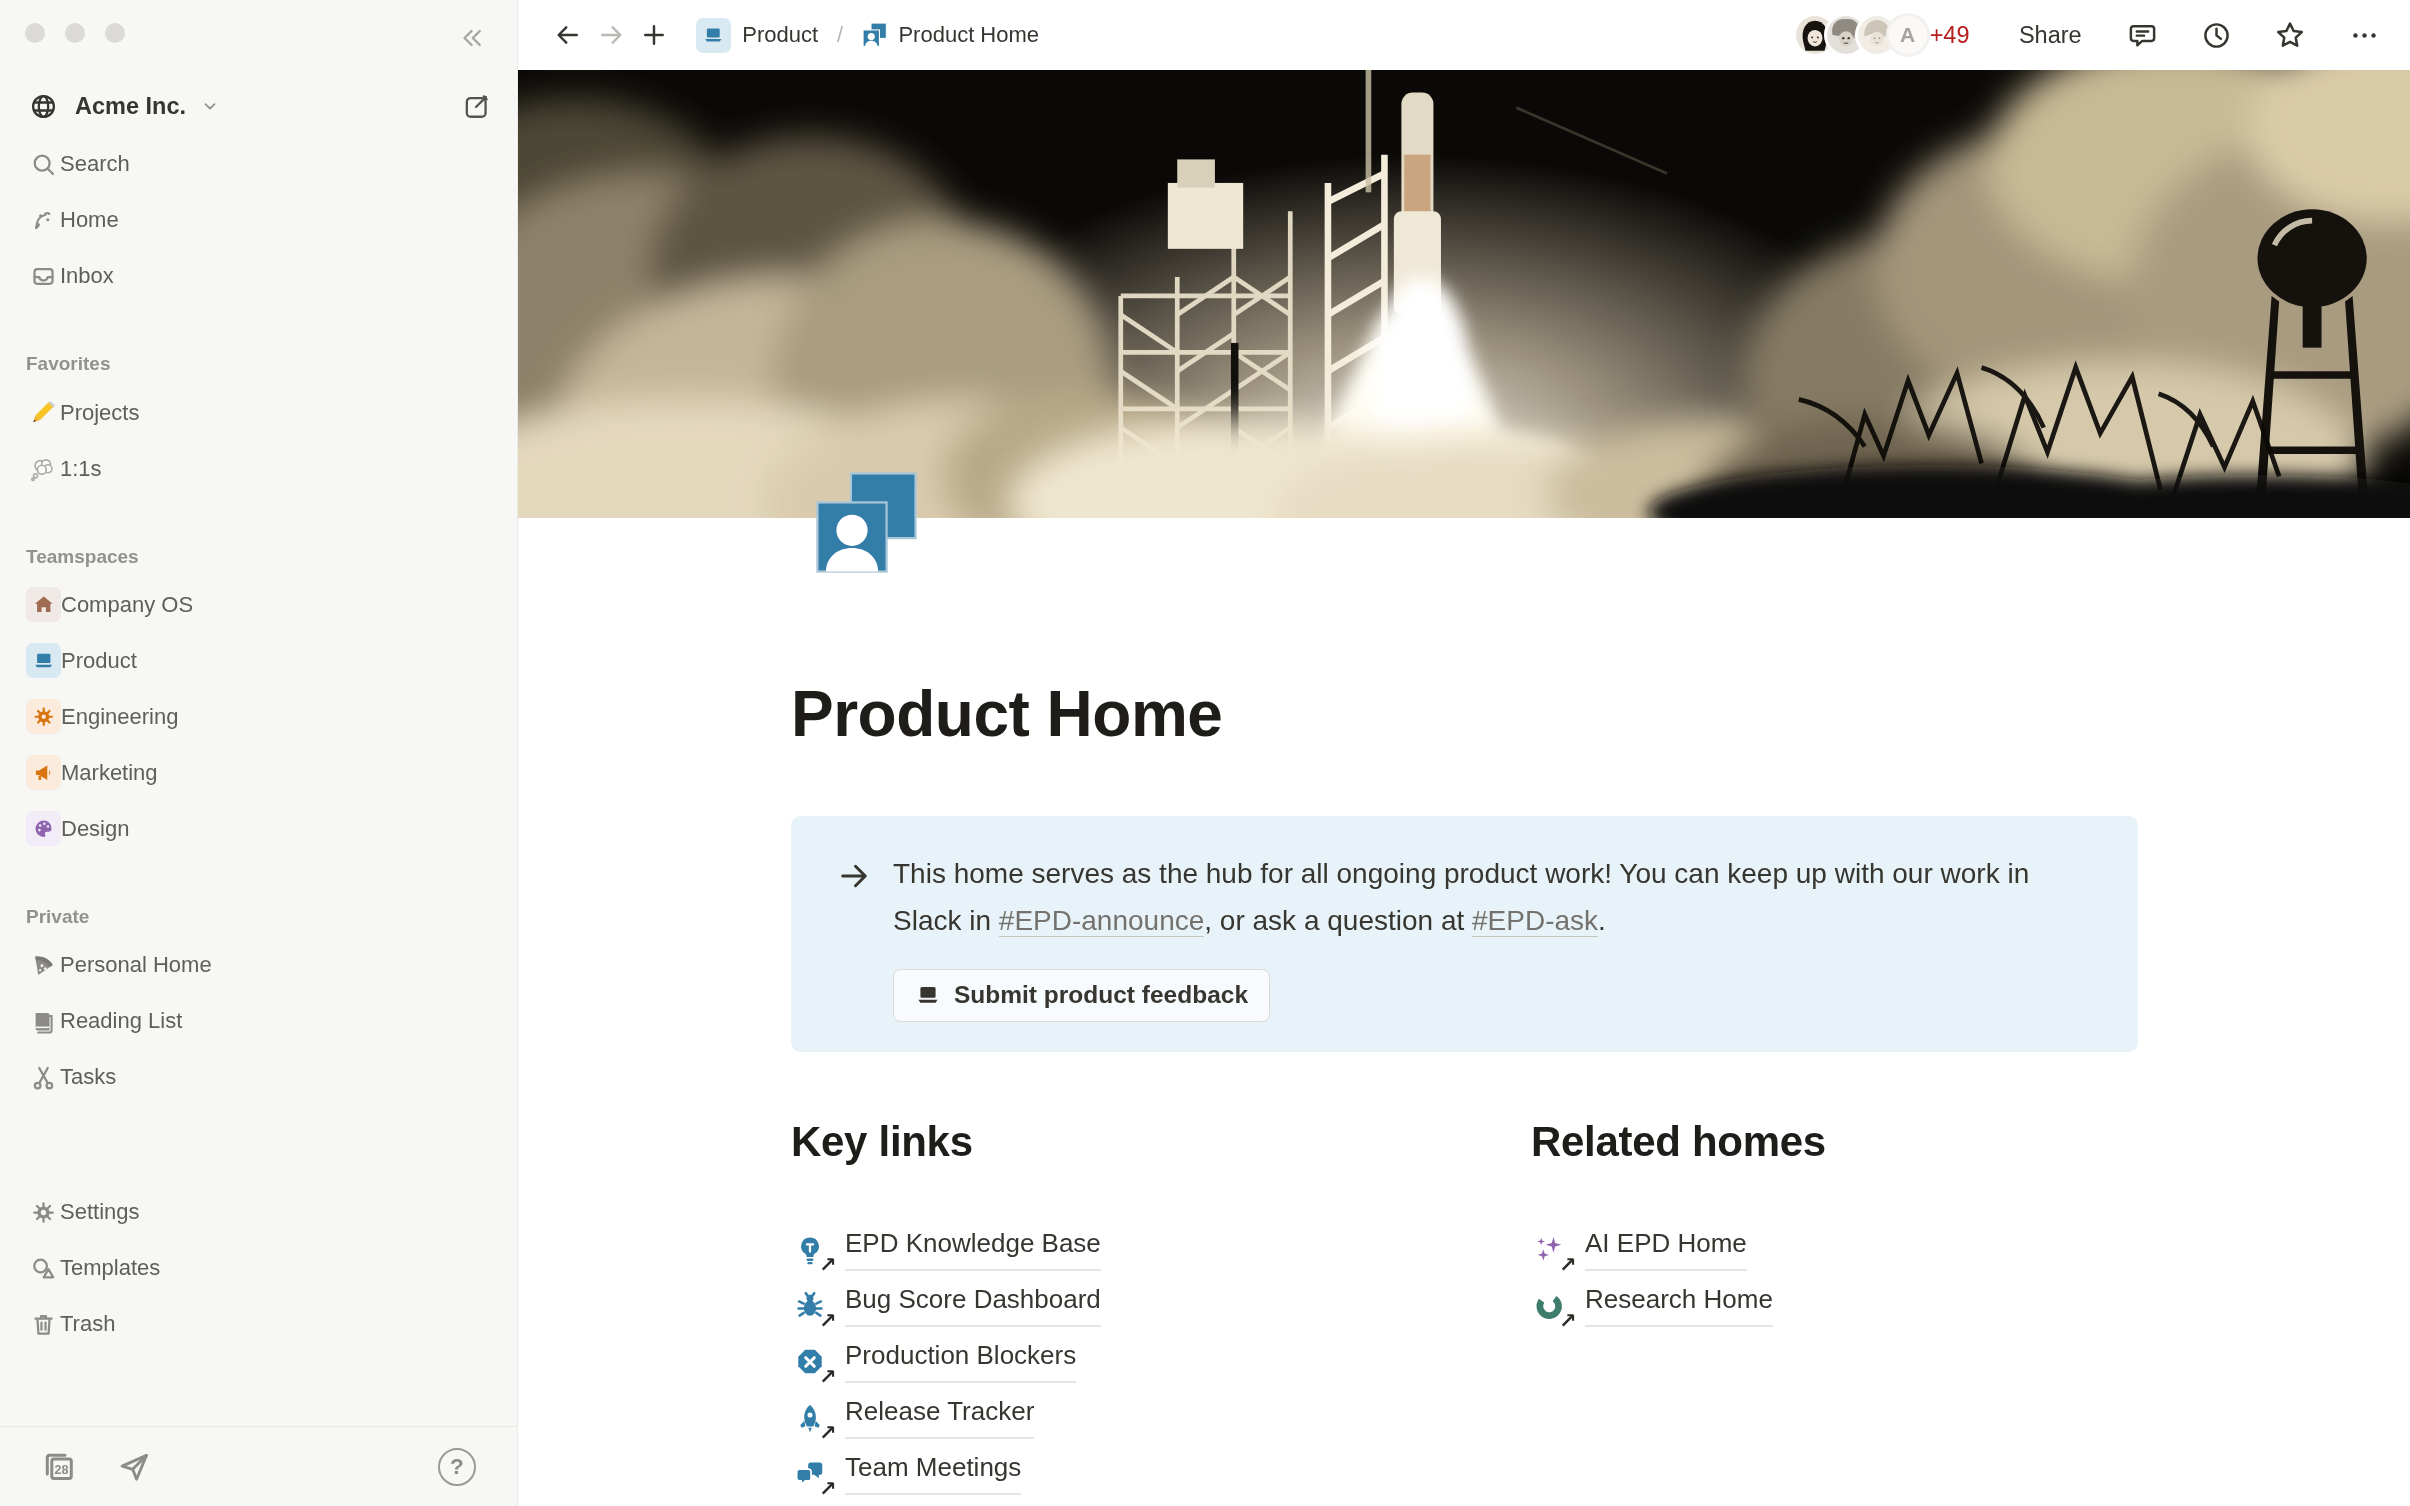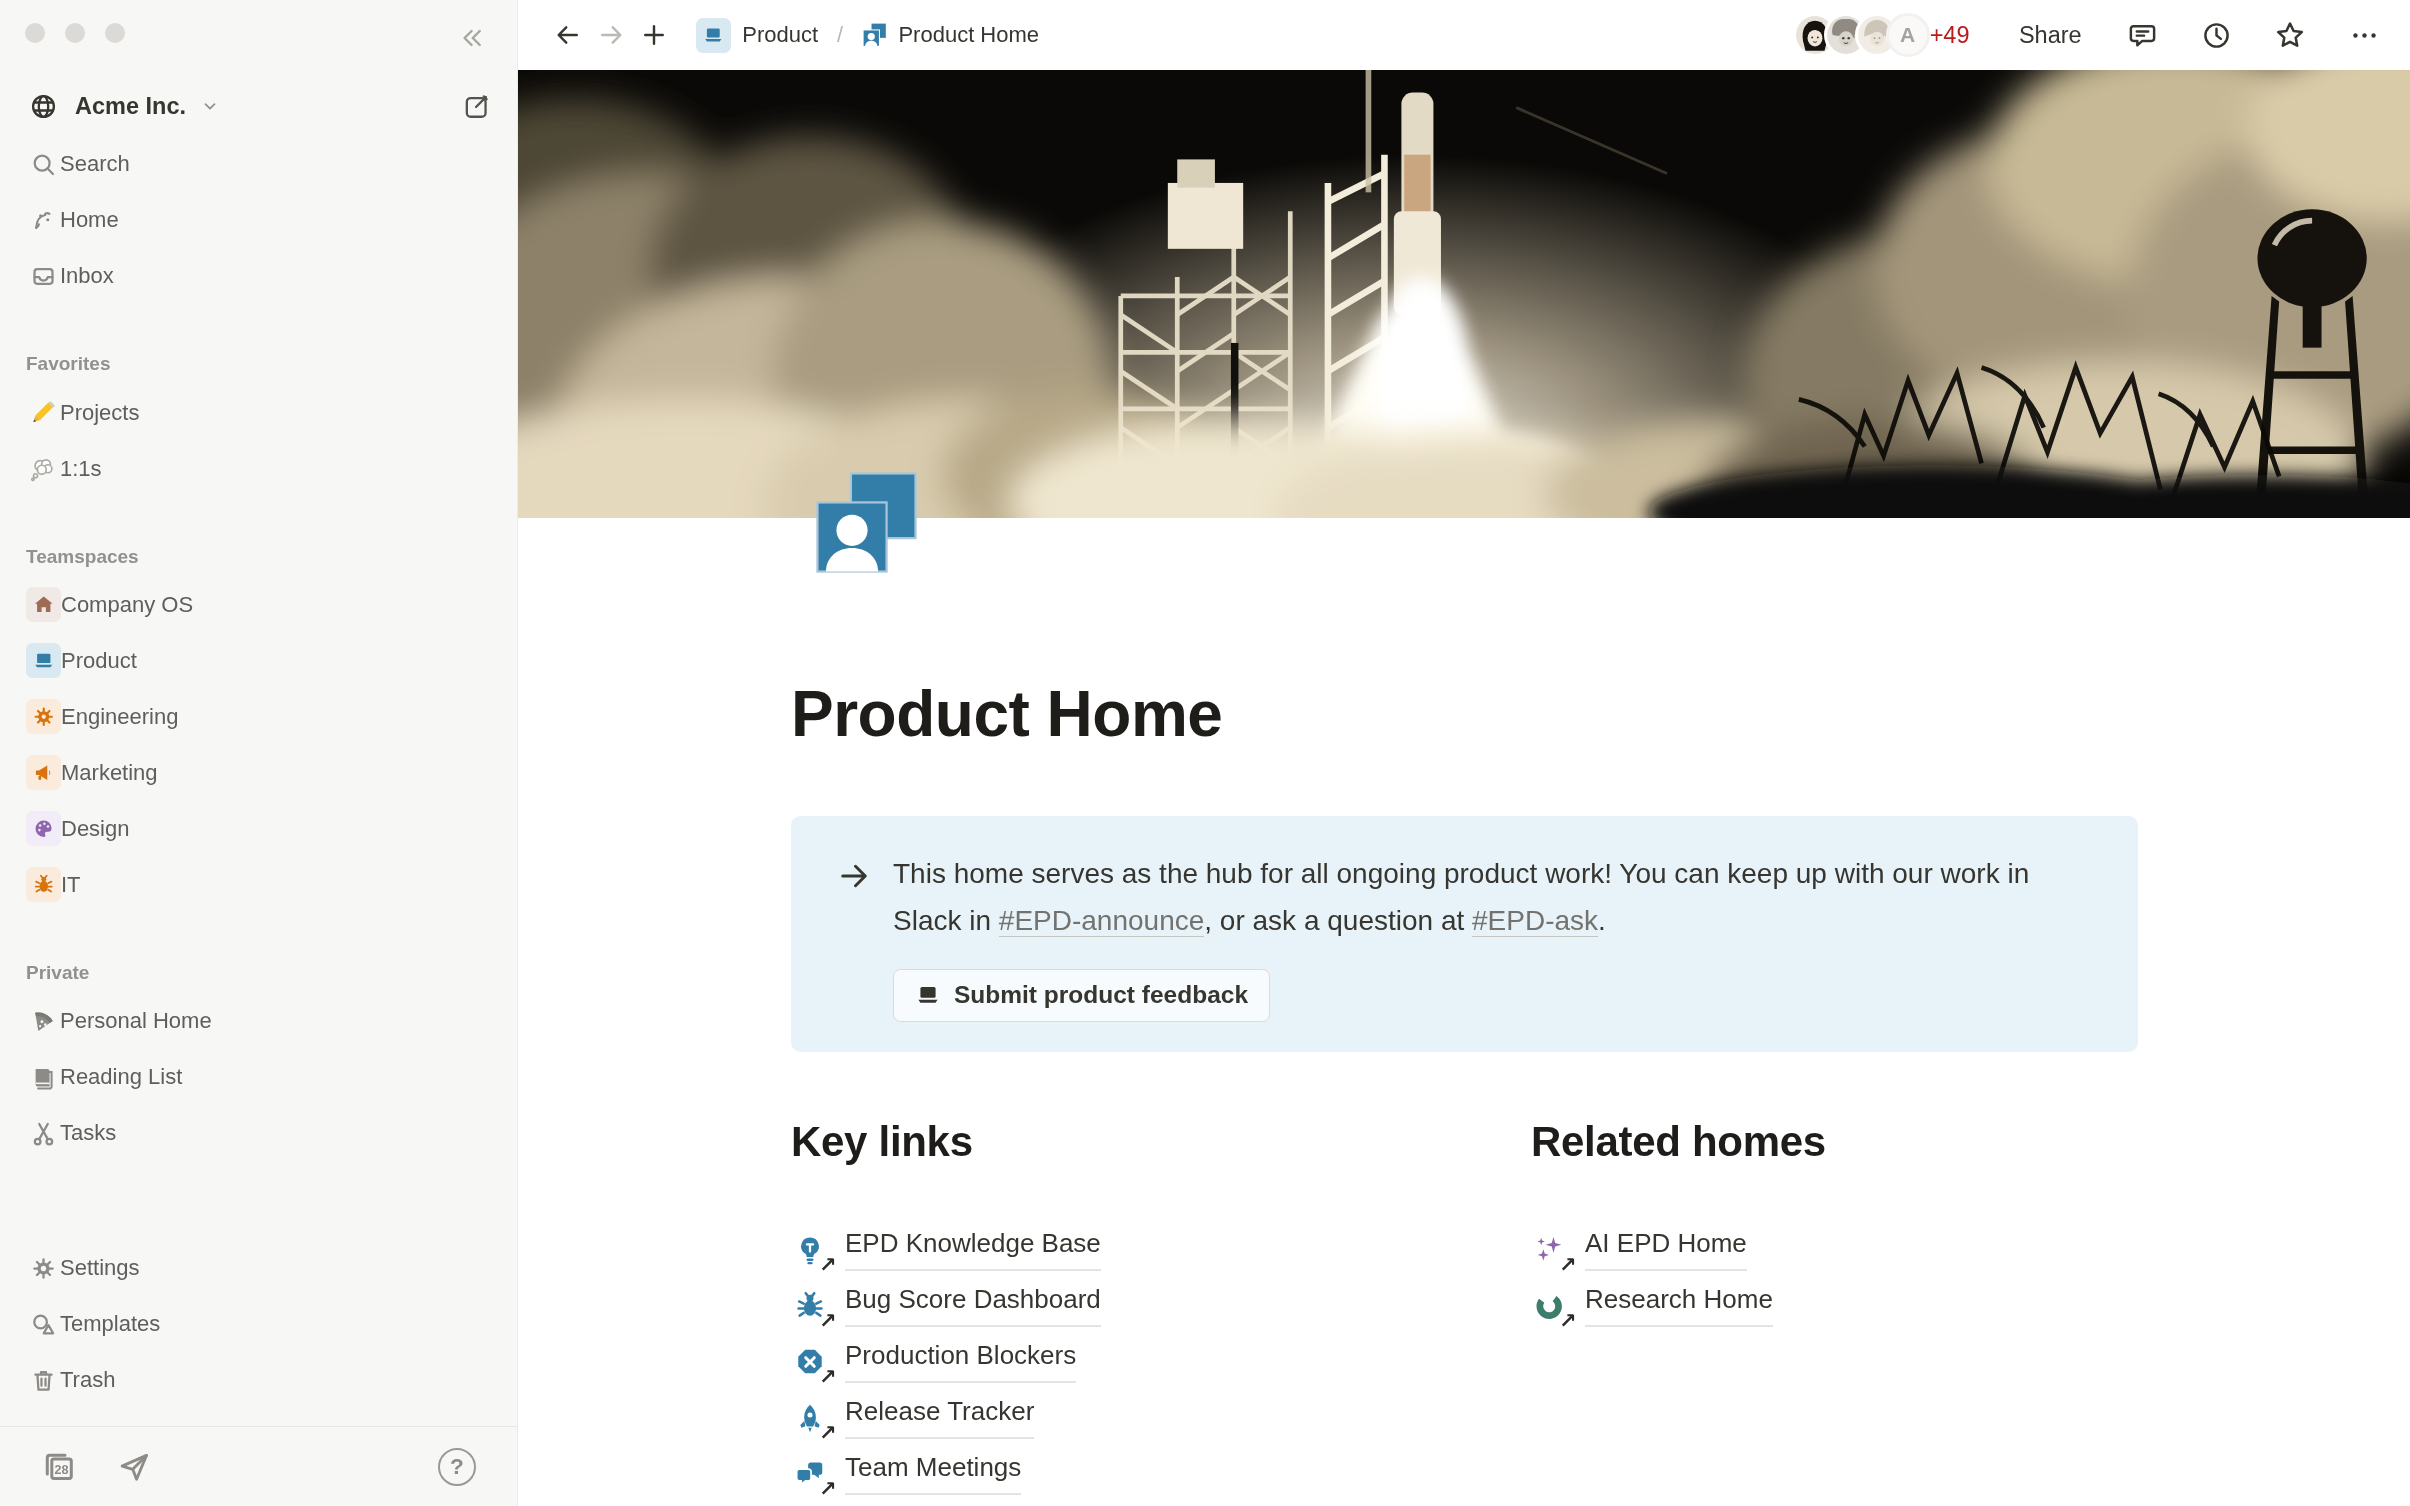--- a/index.html
+++ b/index.html
@@ -233,32 +233,20 @@
         <svg width="23.5" height="23.5" viewBox="0 0 24 24">
           <path d="M12 3.6a8.4 8.4 0 100 16.8c1.7 0 2.1-1.1 1.4-2.3-.8-1.6.2-3 1.9-3h1.2a3.5 3.5 0 003.4-3.7C19.6 6.6 16.2 3.6 12 3.6z" fill="#9065B0"></path>
           <circle cx="8.3" cy="8.6" r="1.3" fill="#F1ECF7"></circle>
             <circle cx="12.6" cy="6.9" r="1.3" fill="#F1ECF7"></circle>
           <circle cx="16.3" cy="9.6" r="1.3" fill="#F1ECF7"></circle>
             <circle cx="7.6" cy="13.4" r="1.3" fill="#F1ECF7"></circle>
         </svg>
       </span>
       <span>Design</span>
     </div>
-    <div class="srow">
-      <span class="tile" style="background:#FAEBDD">
-        <svg width="23.5" height="23.5" viewBox="0 0 24 24">
-          <ellipse cx="12" cy="13.6" rx="4.4" ry="5.6" fill="#D9730D"></ellipse>
-          <circle cx="12" cy="6.4" r="2.5" fill="#D9730D"></circle>
-          <g stroke="#D9730D" stroke-width="1.8" stroke-linecap="round">
-            <path d="M7.5 10.4L4.2 8.8M7.3 13.8H3.8M7.5 17l-3 2M16.5 10.4l3.3-1.6M16.7 13.8h3.5M16.5 17l3 2M10.3 4.4L9 2.8M13.7 4.4L15 2.8"></path>
-          </g>
-        </svg>
-      </span>
-      <span>IT</span>
-    </div>
 
     <div class="sec-label">Private</div>
     <div class="srow">
       <span class="ic">
         <svg width="27" height="27" viewBox="0 0 24 24">
           <path d="M4.6 4.2C11 3.2 17.2 6 20.2 11.6L7.4 20.4z" fill="#8D8B87"></path>
           <path d="M4.6 4.2C11 3.2 17.2 6 20.2 11.6l-2.6 1.8C15 9 10.4 6.8 5.4 7.4z" fill="#7B7975"></path>
           <circle cx="10.6" cy="12.2" r="1.3" fill="#F7F7F5"></circle>
             <circle cx="13.6" cy="14.8" r="1.2" fill="#F7F7F5"></circle>
           <circle cx="9" cy="16.2" r="1" fill="#F7F7F5"></circle>

